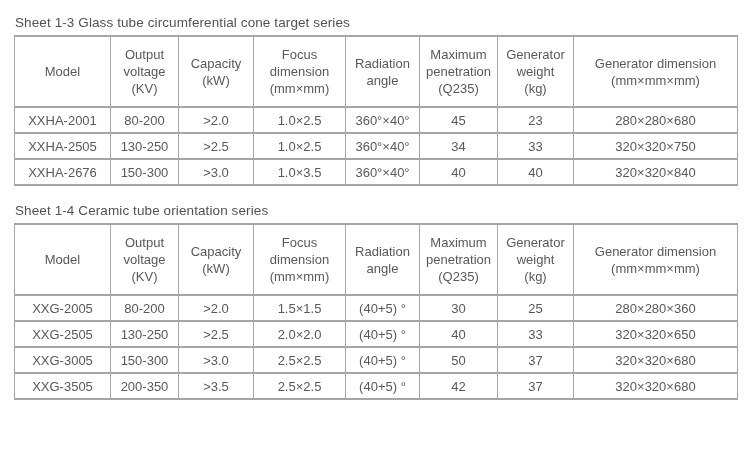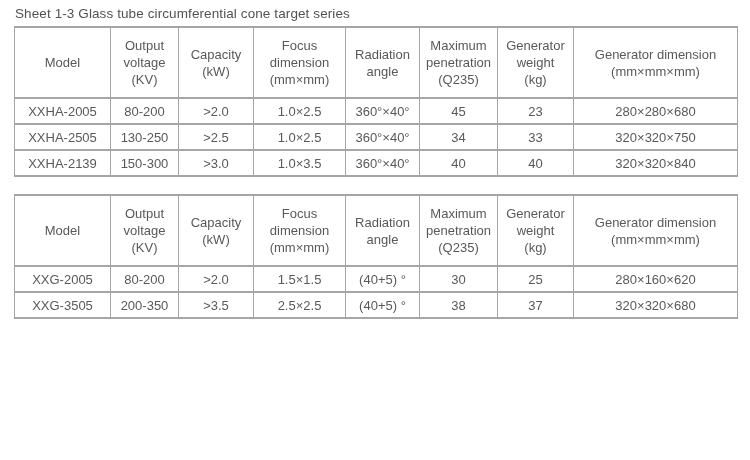--- a/index.html
+++ b/index.html
@@ -10,20 +10,21 @@
   body {
     width: 750px;
     height: 460px;
     overflow: hidden;
     font-family: "Liberation Sans", "DejaVu Sans", sans-serif;
     color: #595959;
     -webkit-font-smoothing: antialiased;
   }
   .page {
     padding: 6px 13px 0 14px;
+    margin-top: 9px;
   }
   .sheet-section + .sheet-section {
     margin-top: 17px;
   }
   .sheet-title {
     font-size: 13.5px;
     font-weight: 400;
     color: #525252;
     margin: 0 0 5px 1px;
     letter-spacing: 0.1px;
@@ -94,54 +95,55 @@
 (Q235)</th>
             <th>Generator
 weight
 (kg)</th>
             <th>Generator dimension
 (mm×mm×mm)</th>
           </tr>
         </thead>
         <tbody>
           <tr>
-            <td>XXHA-2005</td>
+            <td>XXHA-2001</td>
             <td>80-200</td>
             <td>&gt;2.0</td>
             <td>1.0×2.5</td>
             <td>360°×40°</td>
             <td>45</td>
             <td>23</td>
             <td>280×280×680</td>
           </tr>
           <tr>
             <td>XXHA-2505</td>
             <td>130-250</td>
             <td>&gt;2.5</td>
             <td>1.0×2.5</td>
             <td>360°×40°</td>
             <td>34</td>
             <td>33</td>
             <td>320×320×750</td>
           </tr>
           <tr>
-            <td>XXHA-2139</td>
+            <td>XXHA-2676</td>
             <td>150-300</td>
             <td>&gt;3.0</td>
             <td>1.0×3.5</td>
             <td>360°×40°</td>
             <td>40</td>
             <td>40</td>
             <td>320×320×840</td>
           </tr>
         </tbody>
       </table>
   </section>
 
   <section class="sheet-section">
+    <h2 class="sheet-title">Sheet 1-4 Ceramic tube orientation series</h2>
     <table class="spec-table">
         <colgroup>
           <col style="width: 96px;">
           <col style="width: 68px;">
           <col style="width: 75px;">
           <col style="width: 92px;">
           <col style="width: 74px;">
           <col style="width: 78px;">
           <col style="width: 76px;">
           <col style="width: 164px;">
@@ -171,29 +173,49 @@
         </thead>
         <tbody>
           <tr>
             <td>XXG-2005</td>
             <td>80-200</td>
             <td>&gt;2.0</td>
             <td>1.5×1.5</td>
             <td>(40+5) °</td>
             <td>30</td>
             <td>25</td>
-            <td>280×160×620</td>
+            <td>280×280×360</td>
+          </tr>
+          <tr>
+            <td>XXG-2505</td>
+            <td>130-250</td>
+            <td>&gt;2.5</td>
+            <td>2.0×2.0</td>
+            <td>(40+5) °</td>
+            <td>40</td>
+            <td>33</td>
+            <td>320×320×650</td>
+          </tr>
+          <tr>
+            <td>XXG-3005</td>
+            <td>150-300</td>
+            <td>&gt;3.0</td>
+            <td>2.5×2.5</td>
+            <td>(40+5) °</td>
+            <td>50</td>
+            <td>37</td>
+            <td>320×320×680</td>
           </tr>
           <tr>
             <td>XXG-3505</td>
             <td>200-350</td>
             <td>&gt;3.5</td>
             <td>2.5×2.5</td>
             <td>(40+5) °</td>
-            <td>38</td>
+            <td>42</td>
             <td>37</td>
             <td>320×320×680</td>
           </tr>
         </tbody>
       </table>
   </section>
 
 </div>
 
 </body></html>

